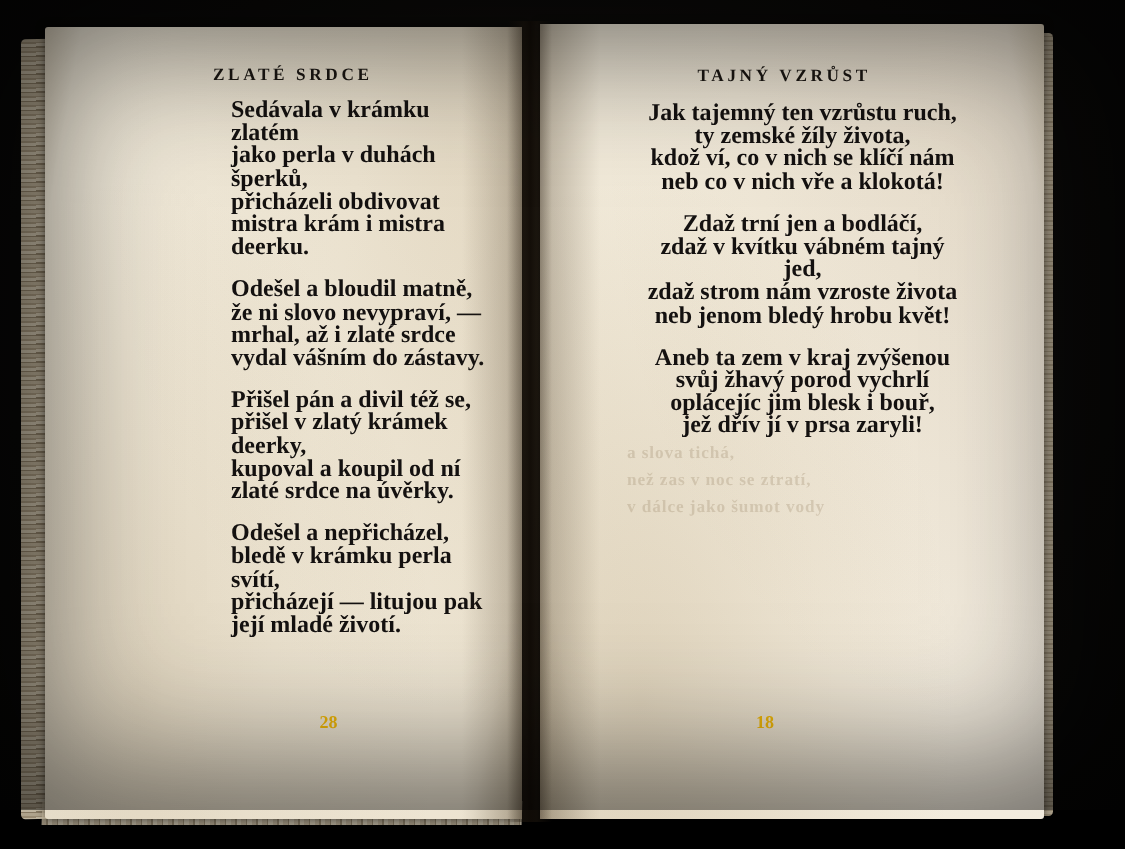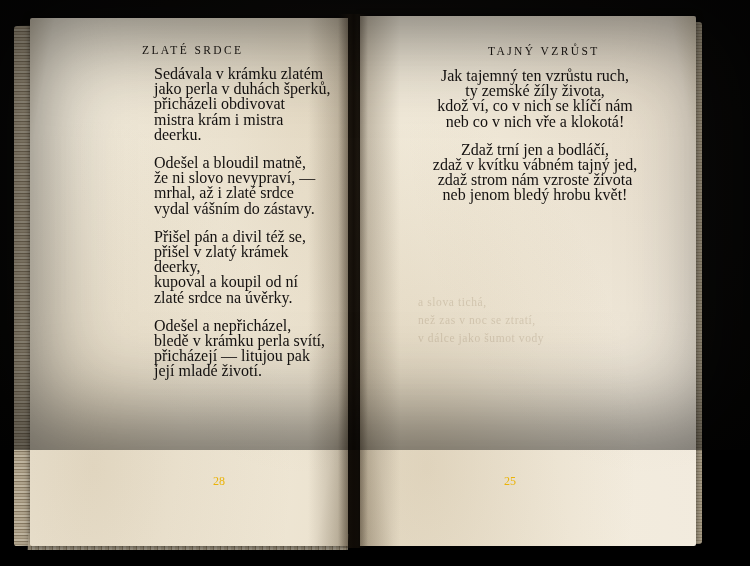--- a/index.html
+++ b/index.html
@@ -9,22 +9,23 @@
   }
   body {
     width: 750px;
     height: 566px;
     overflow: hidden;
     font-family: "Liberation Serif", serif;
   }
   #book {
     position: relative;
     width: 750px;
-    height: 450px;
+    height: 540px;
     background: #0b0b09;
+    font-weight: bold;
   }
   
   .backdrop {
     position: absolute;
     inset: 0;
     background:
       radial-gradient(ellipse at 50% 40%, #17140f 0%, #0a0908 60%, #050504 100%);
   }
   
   .book-body {
@@ -141,21 +142,21 @@
   .folio {
     position: absolute;
     font-size: 12px;
     color: #eab308;
   }
   
   .left-head { left: 134px; top: 36px; }
   .left-text { left: 146px; top: 58px; width: 180px; }
   .left-folio { left: 205px; top: 466px; }
   
-  .right-head { left: 480px; top: 37px; }
+  .right-head { left: 457px; top: 37px; }
   .right-text { left: 422px; top: 60px; width: 210px; text-align: center; }
   .right-folio { left: 496px; top: 466px; }
 
   
   .showthrough {
     position: absolute;
     left: 410px;
     top: 252px;
     width: 190px;
     font-size: 11.5px;
@@ -232,25 +233,29 @@
     <div class="text-col right-head running-head">TAJNÝ VZRŮST</div>
     <div class="text-col right-text">
       <p class="stanza">Jak tajemný ten vzrůstu ruch,
 ty zemské žíly života,
 kdož ví, co v nich se klíčí nám
 neb co v nich vře a klokotá!</p>
       <p class="stanza">Zdaž trní jen a bodláčí,
 zdaž v kvítku vábném tajný jed,
 zdaž strom nám vzroste života
 neb jenom bledý hrobu květ!</p>
+      <p class="stanza">Aneb ta zem v kraj zvýšenou
+svůj žhavý porod vychrlí
+oplácejíc jim blesk i bouř,
+jež dřív jí v prsa zaryli!</p>
     </div>
     <div class="showthrough">a slova tichá,
 než zas v noc se ztratí,
 v dálce jako šumot vody</div>
-    <div class="folio right-folio">25</div>
+    <div class="folio right-folio">18</div>
 
     <div class="spine-shadow-left"></div>
     <div class="spine-shadow-right"></div>
     <div class="gutter"></div>
   </div>
 
   <div class="vignette"></div>
 </div>
 
 </body></html>

